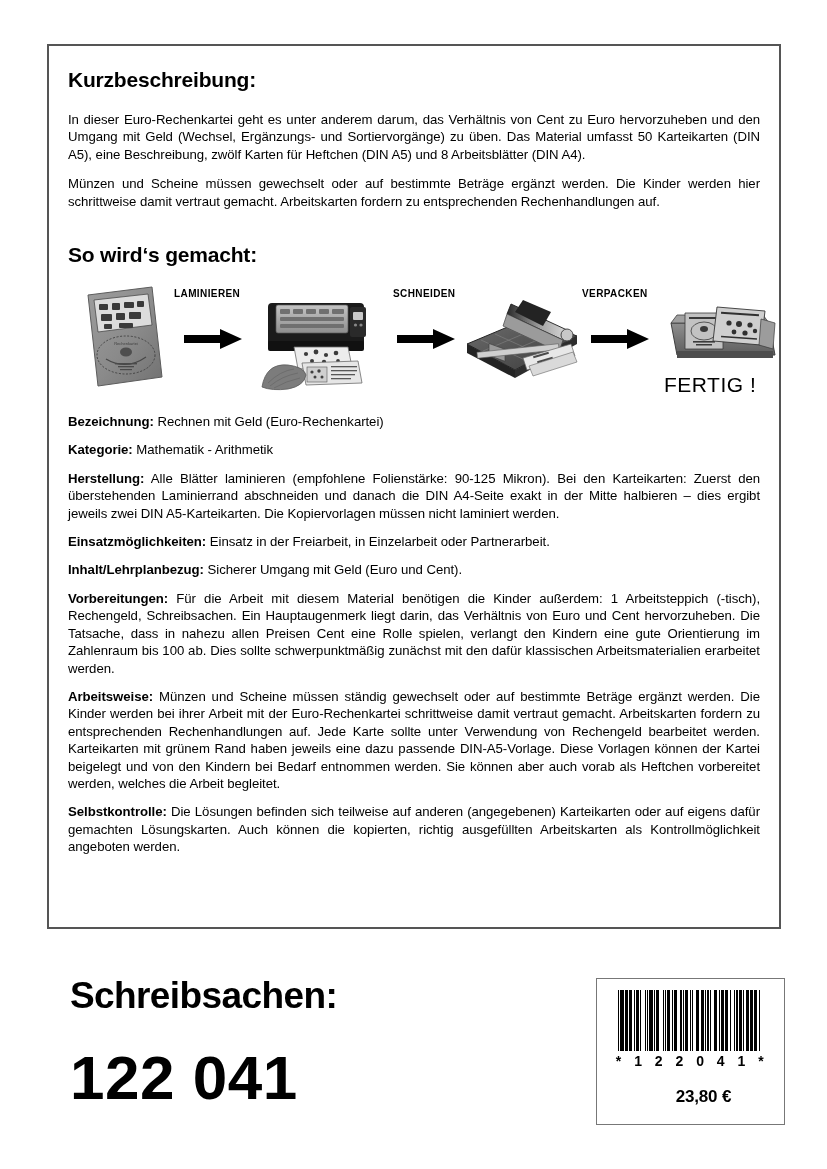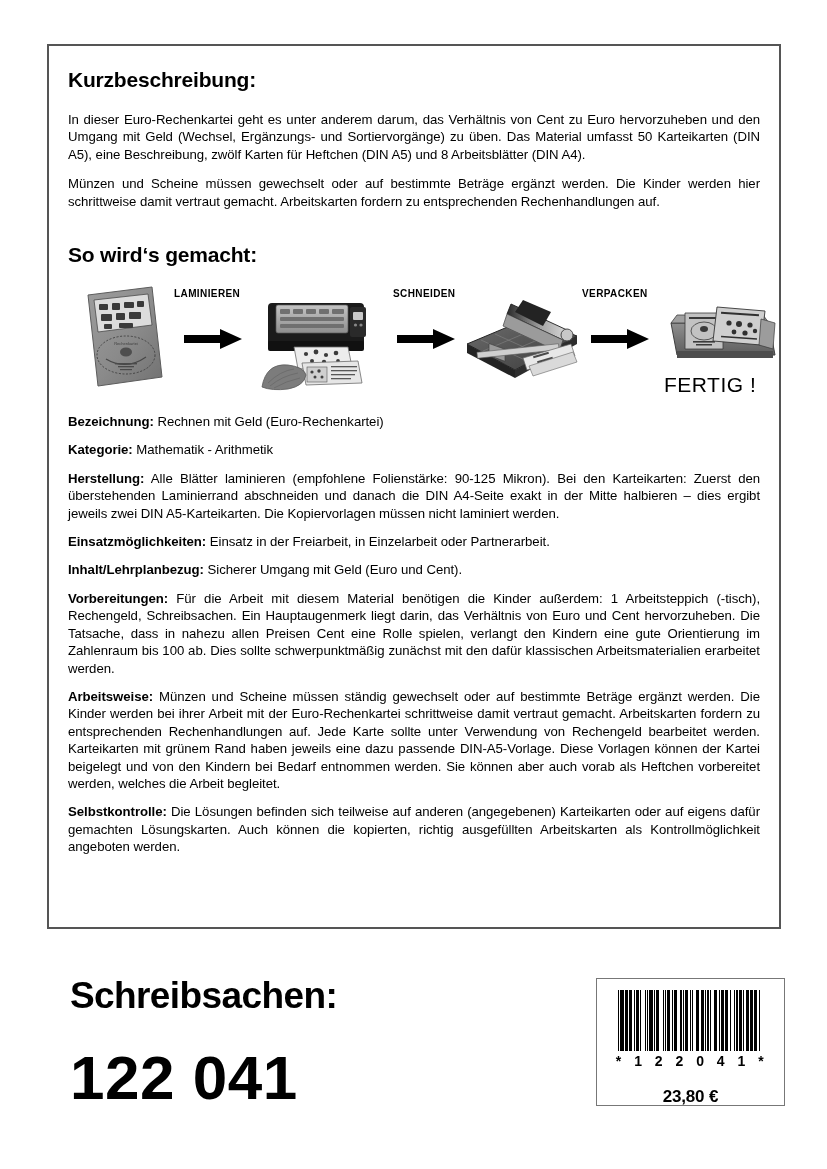--- a/index.html
+++ b/index.html
@@ -118,21 +118,21 @@
     line-height: 70px;
     margin: 26px 0 0 0;
   }
 
   
   #barcode-box {
     position: absolute;
     left: 596px;
     top: 978px;
     width: 189px;
-    height: 128px;
+    height: 147px;
     border: 1.5px solid #777777;
     box-sizing: border-box;
     background: #ffffff;
   }
   #barcode-bars {
     position: absolute;
     left: 21px;
     top: 11px;
     width: 148px;
     height: 61px;
@@ -145,21 +145,21 @@
     top: 74px;
     width: 154px;
     font-size: 14px;
     font-weight: bold;
     text-align: center;
     letter-spacing: 4.5px;
     white-space: nowrap;
   }
   #barcode-price {
     position: absolute;
-    left: 0;
+    left: 13px;
     top: 108px;
     width: 100%;
     text-align: center;
     font-size: 17px;
     font-weight: bold;
     letter-spacing: -0.2px;
   }
 </style>
 </head>
 <body>

